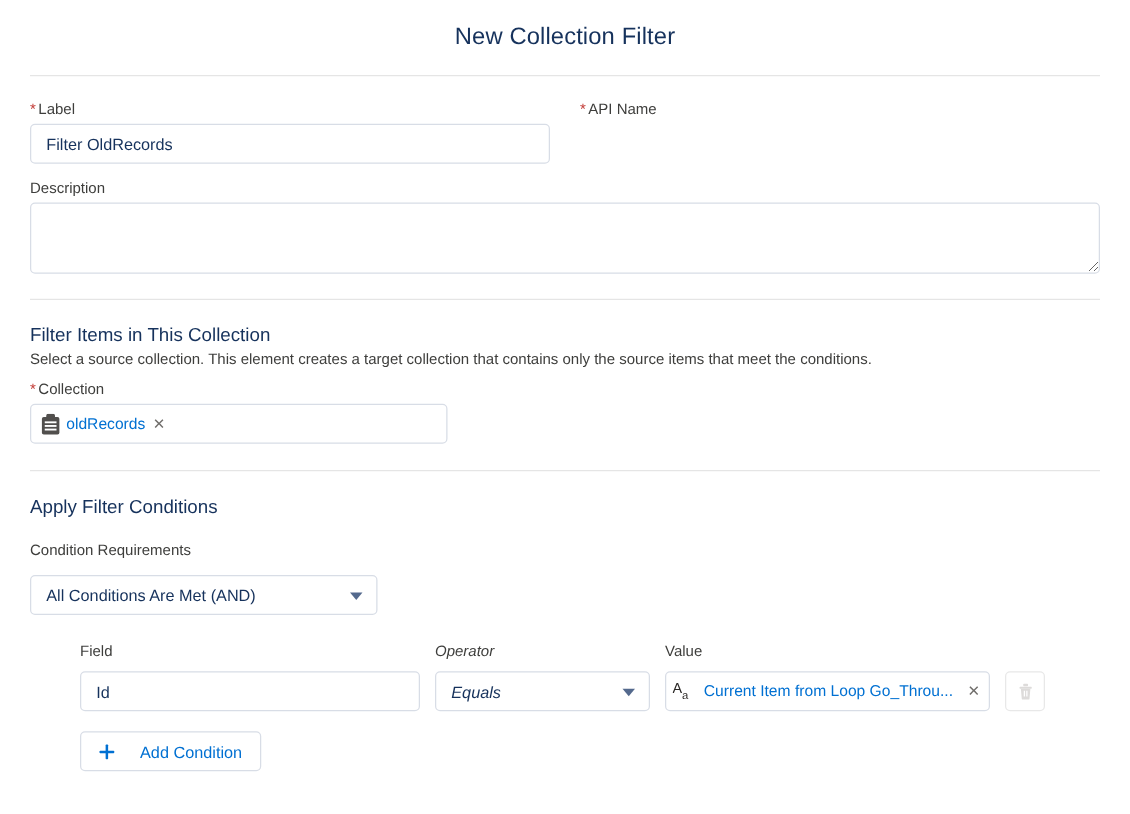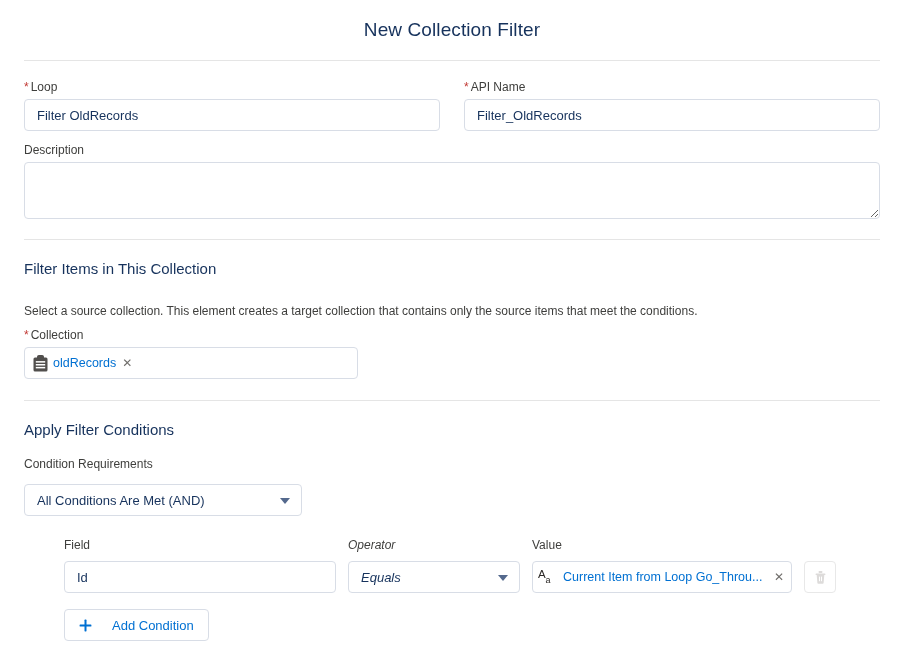--- a/index.html
+++ b/index.html
@@ -74,21 +74,21 @@
     font-size: 15px;
     color: #16325c;
     margin: 0;
     font-weight: 400;
     line-height: 20px;
   }
   .helper {
     font-size: 12px;
     color: #3e3e3c;
     line-height: 16px;
-    margin-top: 24px;
+    margin-top: 0;
   }
 
   
   .pillbox {
     width: 334px;
     height: 32px;
     border: 1px solid #d8dde6;
     border-radius: 4px;
     background: #fff;
     display: flex;
@@ -204,26 +204,25 @@
 
 <div class="page">
 
   <div class="modal-title">New Collection Filter</div>
   <div class="divider"></div>
 
   <div class="body">
 
     <div class="row2">
       <div class="col">
-        <label class="f-label"><span class="req">*</span><span>Loop</span></label>
+        <label class="f-label"><span class="req">*</span><span>Label</span></label>
         <input class="inp" type="text" value="Filter OldRecords" style="">
       </div>
       <div class="col">
         <label class="f-label"><span class="req">*</span><span>API Name</span></label>
-        <input class="inp" type="text" value="Filter_OldRecords" style="">
       </div>
     </div>
 
     <div class="desc-wrap">
       <label class="f-label">Description</label>
       <textarea class="desc" style=""></textarea>
     </div>
   </div>
 
   <div class="divider" style="margin-top:20px;"></div>

